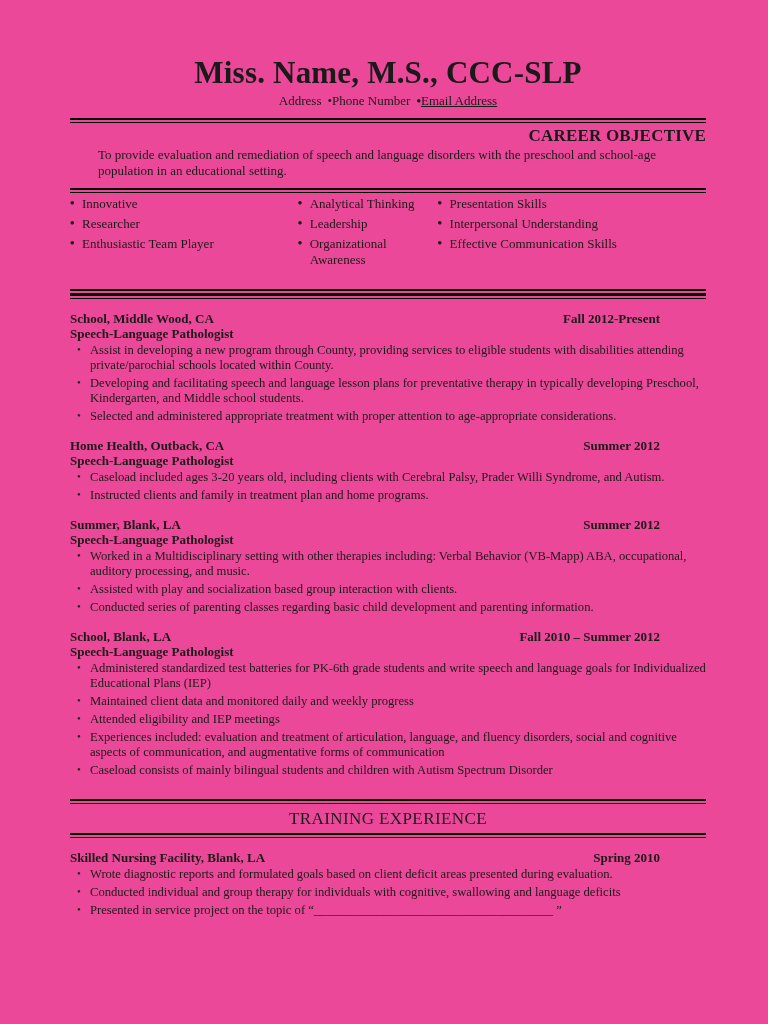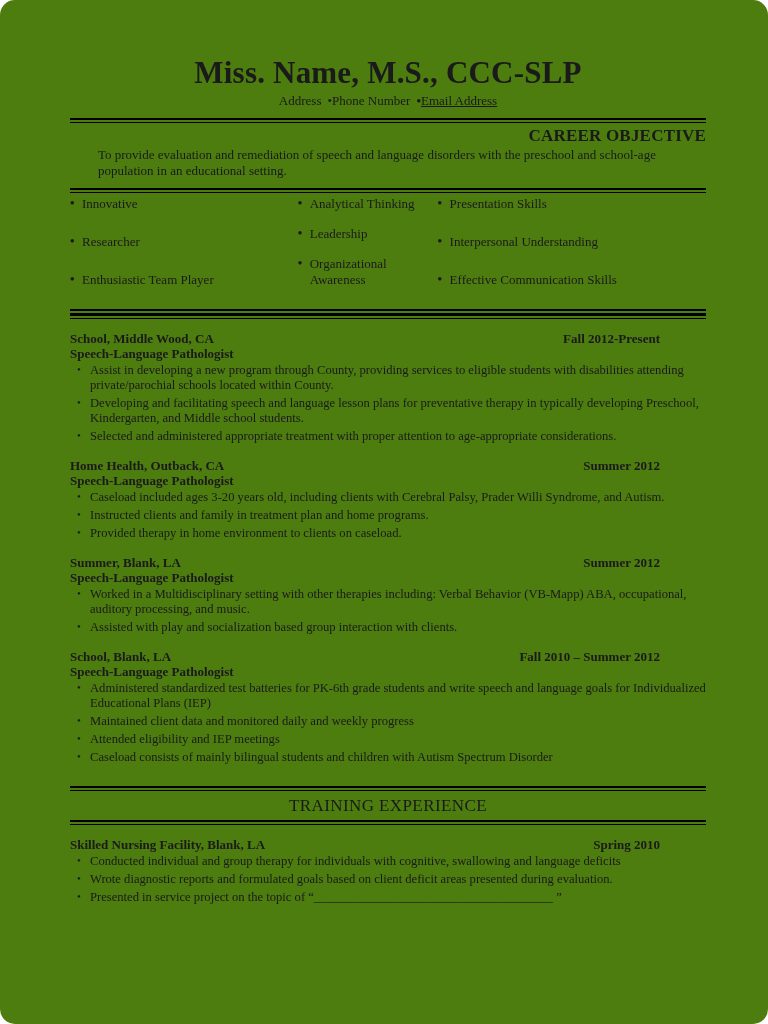--- a/index.html
+++ b/index.html
@@ -12,22 +12,21 @@
     height: 1024px;
     overflow: hidden;
     font-family: "Liberation Serif", "DejaVu Serif", serif;
     color: #1a1a1a;
   }
   .sheet {
     box-sizing: border-box;
     width: 768px;
     height: 1024px;
     padding: 56px 62px 0 70px;
-    background: #4d7c0f;
-    border-radius: 15px;
+    background: #ec4899;
   }
   
   .name {
     margin: 0;
     font-size: 31px;
     font-weight: bold;
     text-align: center;
     line-height: 1.1;
     letter-spacing: 0.2px;
   }
@@ -77,21 +76,21 @@
     line-height: 1.25;
   }
   
   .comp-grid {
     display: grid;
     grid-template-columns: 35.8% 22% 42.2%;
     margin-top: 3px;
     font-size: 13px;
     line-height: 16px;
   }
-  .comp-col { display: flex; flex-direction: column; gap: 14px; justify-content: space-between; }
+  .comp-col { display: flex; flex-direction: column; gap: 4px; }
   .comp-item { position: relative; padding-left: 12px; }
   .comp-item::before {
     content: "\2022";
     position: absolute;
     left: 0;
     top: -1px;
     font-weight: bold;
   }
   
   .job { margin-top: 14px; }
@@ -181,59 +180,60 @@
 
   <div class="job">
     <div class="job-head">
       <span>Home Health, Outback, CA</span>
       <span>Summer 2012</span>
     </div>
     <div class="job-role">Speech-Language Pathologist</div>
     <ul class="bullets">
       <li>Caseload included ages 3-20 years old, including clients with Cerebral Palsy, Prader Willi Syndrome, and Autism.</li>
       <li>Instructed clients and family in treatment plan and home programs.</li>
-      <li>Provided therapy in home environment to clients on caseload.</li>
     </ul>
   </div>
 
   <div class="job">
     <div class="job-head">
       <span>Summer, Blank, LA</span>
       <span>Summer 2012</span>
     </div>
     <div class="job-role">Speech-Language Pathologist</div>
     <ul class="bullets">
       <li>Worked in a Multidisciplinary setting with other therapies including: Verbal Behavior (VB-Mapp) ABA, occupational, auditory processing, and music.</li>
       <li>Assisted with play and socialization based group interaction with clients.</li>
+      <li>Conducted series of parenting classes regarding basic child development and parenting information.</li>
     </ul>
   </div>
 
   <div class="job">
     <div class="job-head">
       <span>School, Blank, LA</span>
       <span>Fall 2010 – Summer 2012</span>
     </div>
     <div class="job-role">Speech-Language Pathologist</div>
     <ul class="bullets">
       <li>Administered standardized test batteries for PK-6th grade students and write speech and language goals for Individualized Educational Plans (IEP)</li>
       <li>Maintained client data and monitored daily and weekly progress</li>
       <li>Attended eligibility and IEP meetings</li>
+      <li>Experiences included: evaluation and treatment of articulation, language, and fluency disorders, social and cognitive aspects of communication, and augmentative forms of communication</li>
       <li>Caseload consists of mainly bilingual students and children with Autism Spectrum Disorder</li>
     </ul>
   </div>
 
   <div class="rule rule-above-exp"></div>
   <h2 class="h-large">TRAINING EXPERIENCE</h2>
   <div class="rule"></div>
 
   <div class="job job-first">
     <div class="job-head">
       <span>Skilled Nursing Facility, Blank, LA</span>
       <span>Spring 2010</span>
     </div>
     <ul class="bullets">
+      <li>Wrote diagnostic reports and formulated goals based on client deficit areas presented during evaluation.</li>
       <li>Conducted individual and group therapy for individuals with cognitive, swallowing and language deficits</li>
-      <li>Wrote diagnostic reports and formulated goals based on client deficit areas presented during evaluation.</li>
       <li>Presented in service project on the topic of “______________________________________ ”</li>
     </ul>
   </div>
 
 </div>
 
 </body></html>

